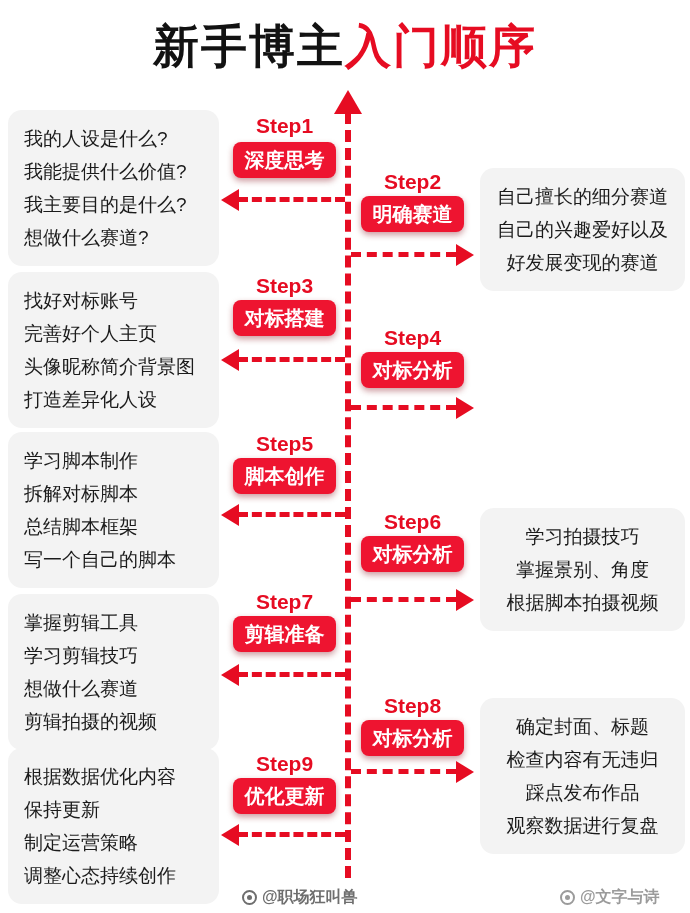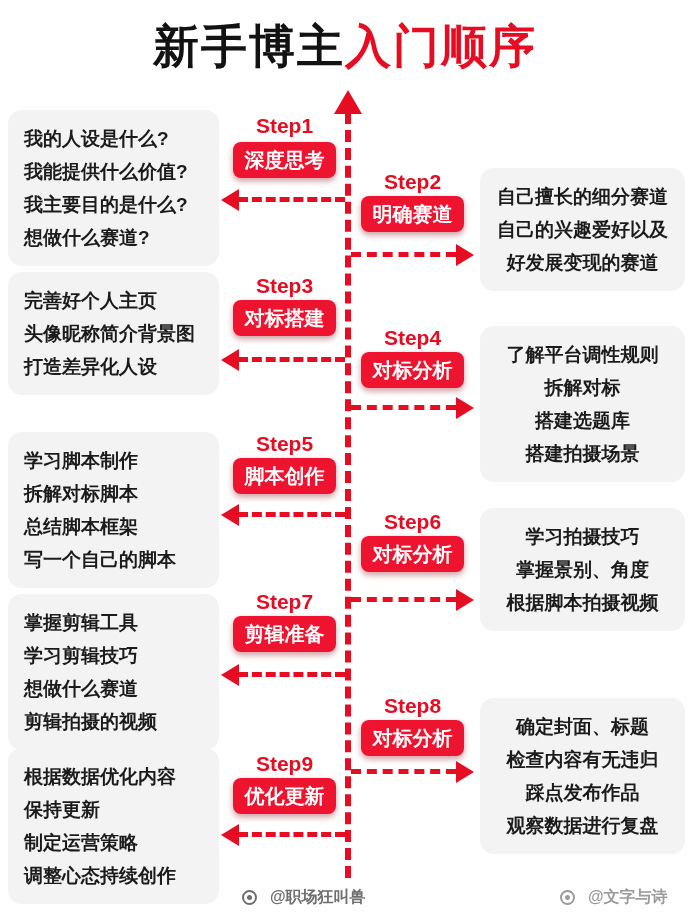--- a/index.html
+++ b/index.html
@@ -12,21 +12,21 @@
 
   
   .cline{position:absolute;left:345px;top:112px;height:766px;width:0;
          border-left:6px dashed #e60c22;}
   .chead{position:absolute;left:334px;top:90px;width:0;height:0;
          border-left:14px solid transparent;border-right:14px solid transparent;
          border-bottom:24px solid #e60c22;}
 
   
   .box{position:absolute;background:#f3f3f3;border-radius:14px;
-       padding:12px 16px;font-size:19px;font-weight:700;color:#1b1b1b;
+       padding:12px 16px;font-size:19px;font-weight:400;color:#1b1b1b;
        line-height:33px;}
   .box.left{left:8px;width:179px;}
   .box.right{left:480px;width:173px;text-align:center;}
 
   
   .lbl{position:absolute;width:103px;text-align:center;font-size:21px;
        font-weight:800;color:#e60c22;}
   .lbl.l{left:233px;} .lbl.r{left:361px;}
   .btn{position:absolute;width:103px;height:36px;background:#ee1430;color:#ffffff;
        font-size:20px;font-weight:800;border-radius:8px;display:flex;
@@ -38,21 +38,21 @@
   .aline{position:absolute;height:0;border-top:5px dashed #e60c22;}
   .aline.l{left:238px;width:107px;}
   .aline.r{left:351px;width:105px;}
   .ahead{position:absolute;width:0;height:0;
          border-top:11px solid transparent;border-bottom:11px solid transparent;}
   .ahead.l{left:221px;border-right:18px solid #e60c22;}
   .ahead.r{left:456px;border-left:18px solid #e60c22;}
 
   
   .wm{position:absolute;top:887px;font-size:16px;font-weight:700;
-      display:flex;align-items:center;gap:13px;}
+      display:flex;align-items:center;gap:5px;}
   .wm.left{left:242px;color:#6e6e6e;}
   .wm.right{left:560px;color:#9b9b9b;justify-content:center;}
   .wm .dot{width:15px;height:15px;border-radius:50%;border:2px solid currentColor;
            display:inline-block;box-sizing:border-box;position:relative;}
   .wm .dot::after{content:"";position:absolute;left:3px;top:3px;width:5px;height:5px;
            border-radius:50%;background:currentColor;}
 </style>
 </head>
 <body>
 
@@ -65,20 +65,21 @@
   <div class="chead"></div>
   <div class="cline"></div>
 
   <div class="box left" style="top:110px">
     <div>我的人设是什么?</div>
     <div>我能提供什么价值?</div>
     <div>我主要目的是什么?</div>
     <div>想做什么赛道?</div>
   </div>
   <div class="box left" style="top:272px">
+    <div>找好对标账号</div>
     <div>完善好个人主页</div>
     <div>头像昵称简介背景图</div>
     <div>打造差异化人设</div>
   </div>
   <div class="box left" style="top:432px">
     <div>学习脚本制作</div>
     <div>拆解对标脚本</div>
     <div>总结脚本框架</div>
     <div>写一个自己的脚本</div>
   </div>
@@ -92,26 +93,20 @@
     <div>根据数据优化内容</div>
     <div>保持更新</div>
     <div>制定运营策略</div>
     <div>调整心态持续创作</div>
   </div>
 
   <div class="box right" style="top:168px">
     <div>自己擅长的细分赛道</div>
     <div>自己的兴趣爱好以及</div>
     <div>好发展变现的赛道</div>
-  </div>
-  <div class="box right" style="top:326px">
-    <div>了解平台调性规则</div>
-    <div>拆解对标</div>
-    <div>搭建选题库</div>
-    <div>搭建拍摄场景</div>
   </div>
   <div class="box right" style="top:508px">
     <div>学习拍摄技巧</div>
     <div>掌握景别、角度</div>
     <div>根据脚本拍摄视频</div>
   </div>
   <div class="box right" style="top:698px">
     <div>确定封面、标题</div>
     <div>检查内容有无违归</div>
     <div>踩点发布作品</div>

